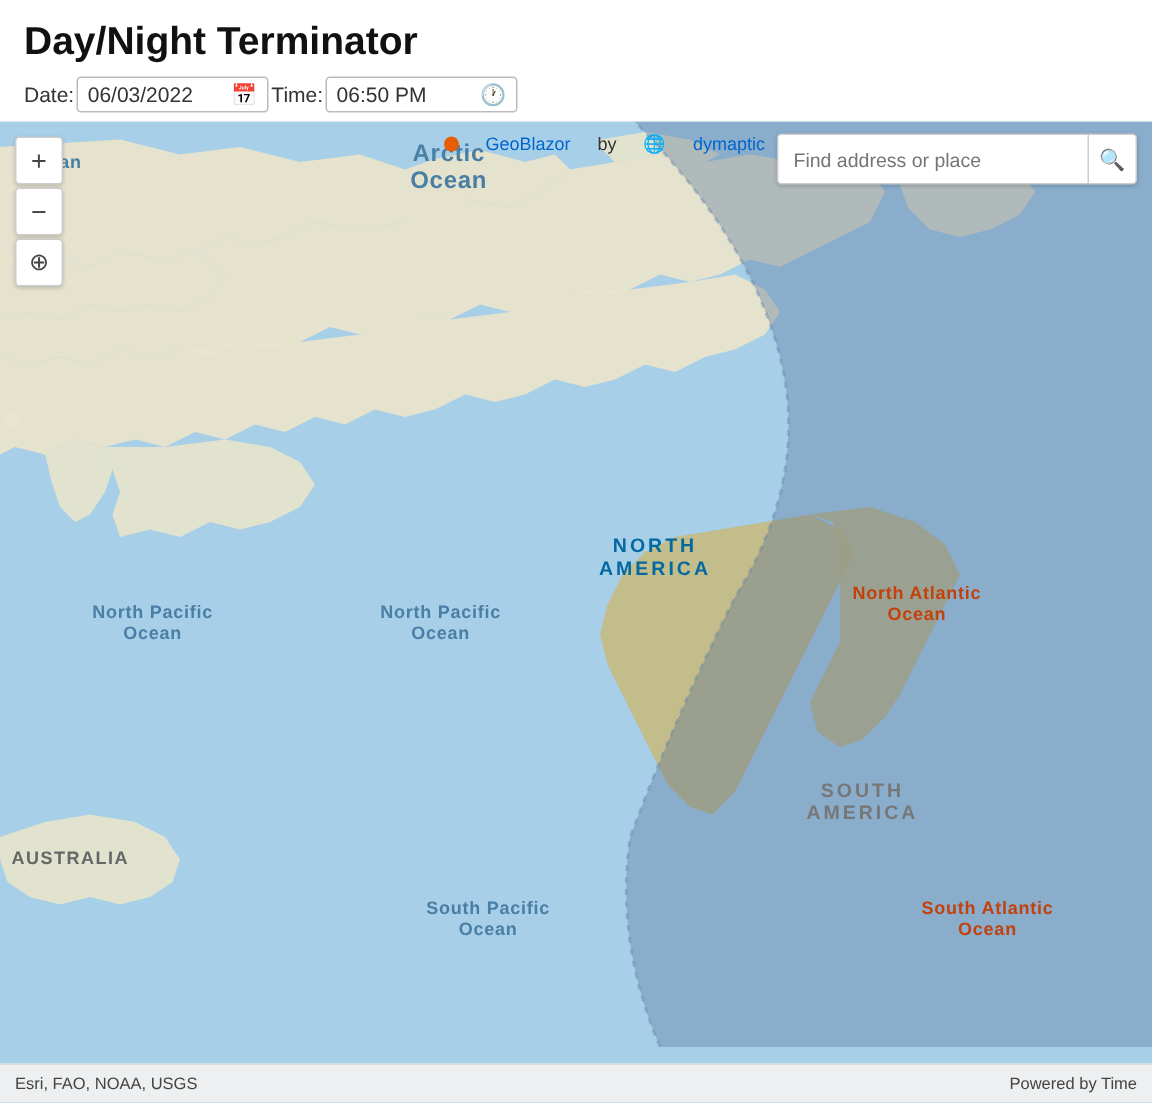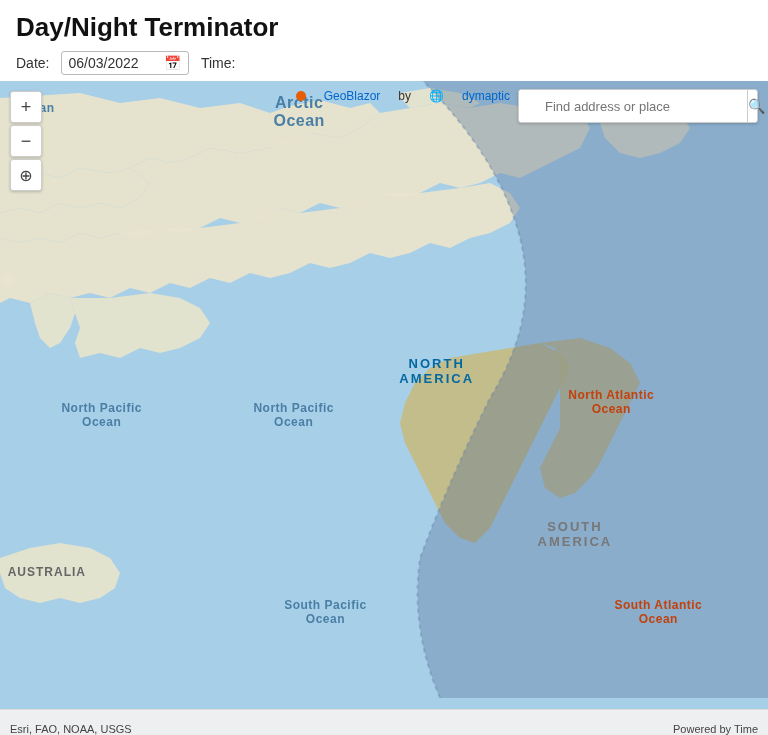--- a/index.html
+++ b/index.html
@@ -3,21 +3,21 @@
   <meta charset="utf-8">
   <style>
     * { margin: 0; padding: 0; box-sizing: border-box; }
     body { font-family: Arial, sans-serif; width: 768px; height: 735px; overflow: hidden; background: #fff; }
 
     #app { width: 768px; height: 735px; display: flex; flex-direction: column; }
 
     #header { padding: 12px 16px 6px 16px; background: #fff; flex-shrink: 0; }
     #header h1 { font-size: 26px; font-weight: bold; color: #111; margin-bottom: 8px; }
 
-    #date-time-row { display: flex; align-items: center; gap: 12px; font-size: 14px; color: #333; margin-bottom: 0; }
+    #date-time-row { display: flex; align-items: center; gap: 2px; font-size: 14px; color: #333; margin-bottom: 0; }
     #date-time-row label { font-weight: normal; }
     .dt-input-wrap { display: flex; align-items: flex-end; border: 1px solid #bbb; border-radius: 3px; padding: 3px 6px; background: #fff; gap: 6px; }
     .dt-input-wrap input { border: none; outline: none; font-size: 14px; color: #333; width: 90px; }
     .dt-input-wrap .icon-glyph { font-size: 14px; color: #555; }
 
     #map-container { flex: 1; position: relative; overflow: hidden; }
 
     
     #map-bg { position: absolute; inset: 0; background: #a8cfe8; }
 
@@ -67,21 +67,21 @@
       border: 1px solid #ccc;
       border-radius: 3px;
       box-shadow: 0 1px 3px rgba(0,0,0,0.2);
       z-index: 10;
       width: 240px;
     }
     #search-bar input {
       border: none;
       outline: none;
       font-size: 13px;
-      padding: 7px 26px;
+      padding: 7px 10px;
       flex: 1;
       background: transparent;
       color: #3b82f6;
     }
     #search-bar .search-btn {
       width: 32px;
       height: 32px;
       display: flex;
       align-items: center;
       justify-content: center;
@@ -110,21 +110,21 @@
 
     
     #bottom-bar {
       position: absolute;
       bottom: 0;
       left: 0;
       right: 0;
       height: 26px;
       background: rgba(240,240,240,0.95);
       display: flex;
-      align-items: flex-end;
+      align-items: center;
       justify-content: space-between;
       padding: 0 10px;
       font-size: 11px;
       color: #444;
       z-index: 10;
       border-top: 1px solid #ddd;
     }
 
     
     .map-label {
@@ -152,20 +152,24 @@
 <div id="app">
   <div id="header">
     <h1>Day/Night Terminator</h1>
     <div id="date-time-row">
       <label>Date:</label>
       <div class="dt-input-wrap">
         <input type="text" value="06/03/2022" style="">
         <span class="icon-glyph">📅</span>
       </div>
       <label>Time:</label>
+      <div class="dt-input-wrap">
+        <input type="text" value="06:50 PM" style="">
+        <span class="icon-glyph">🕐</span>
+      </div>
     </div>
   </div>
 
   <div id="map-container">
     <div id="map-bg"></div>
 
     <svg id="map-svg" viewBox="0 0 768 660" preserveAspectRatio="xMidYMid slice">
 
       <rect width="768" height="660" fill="#a8cfe8"></rect>
 

